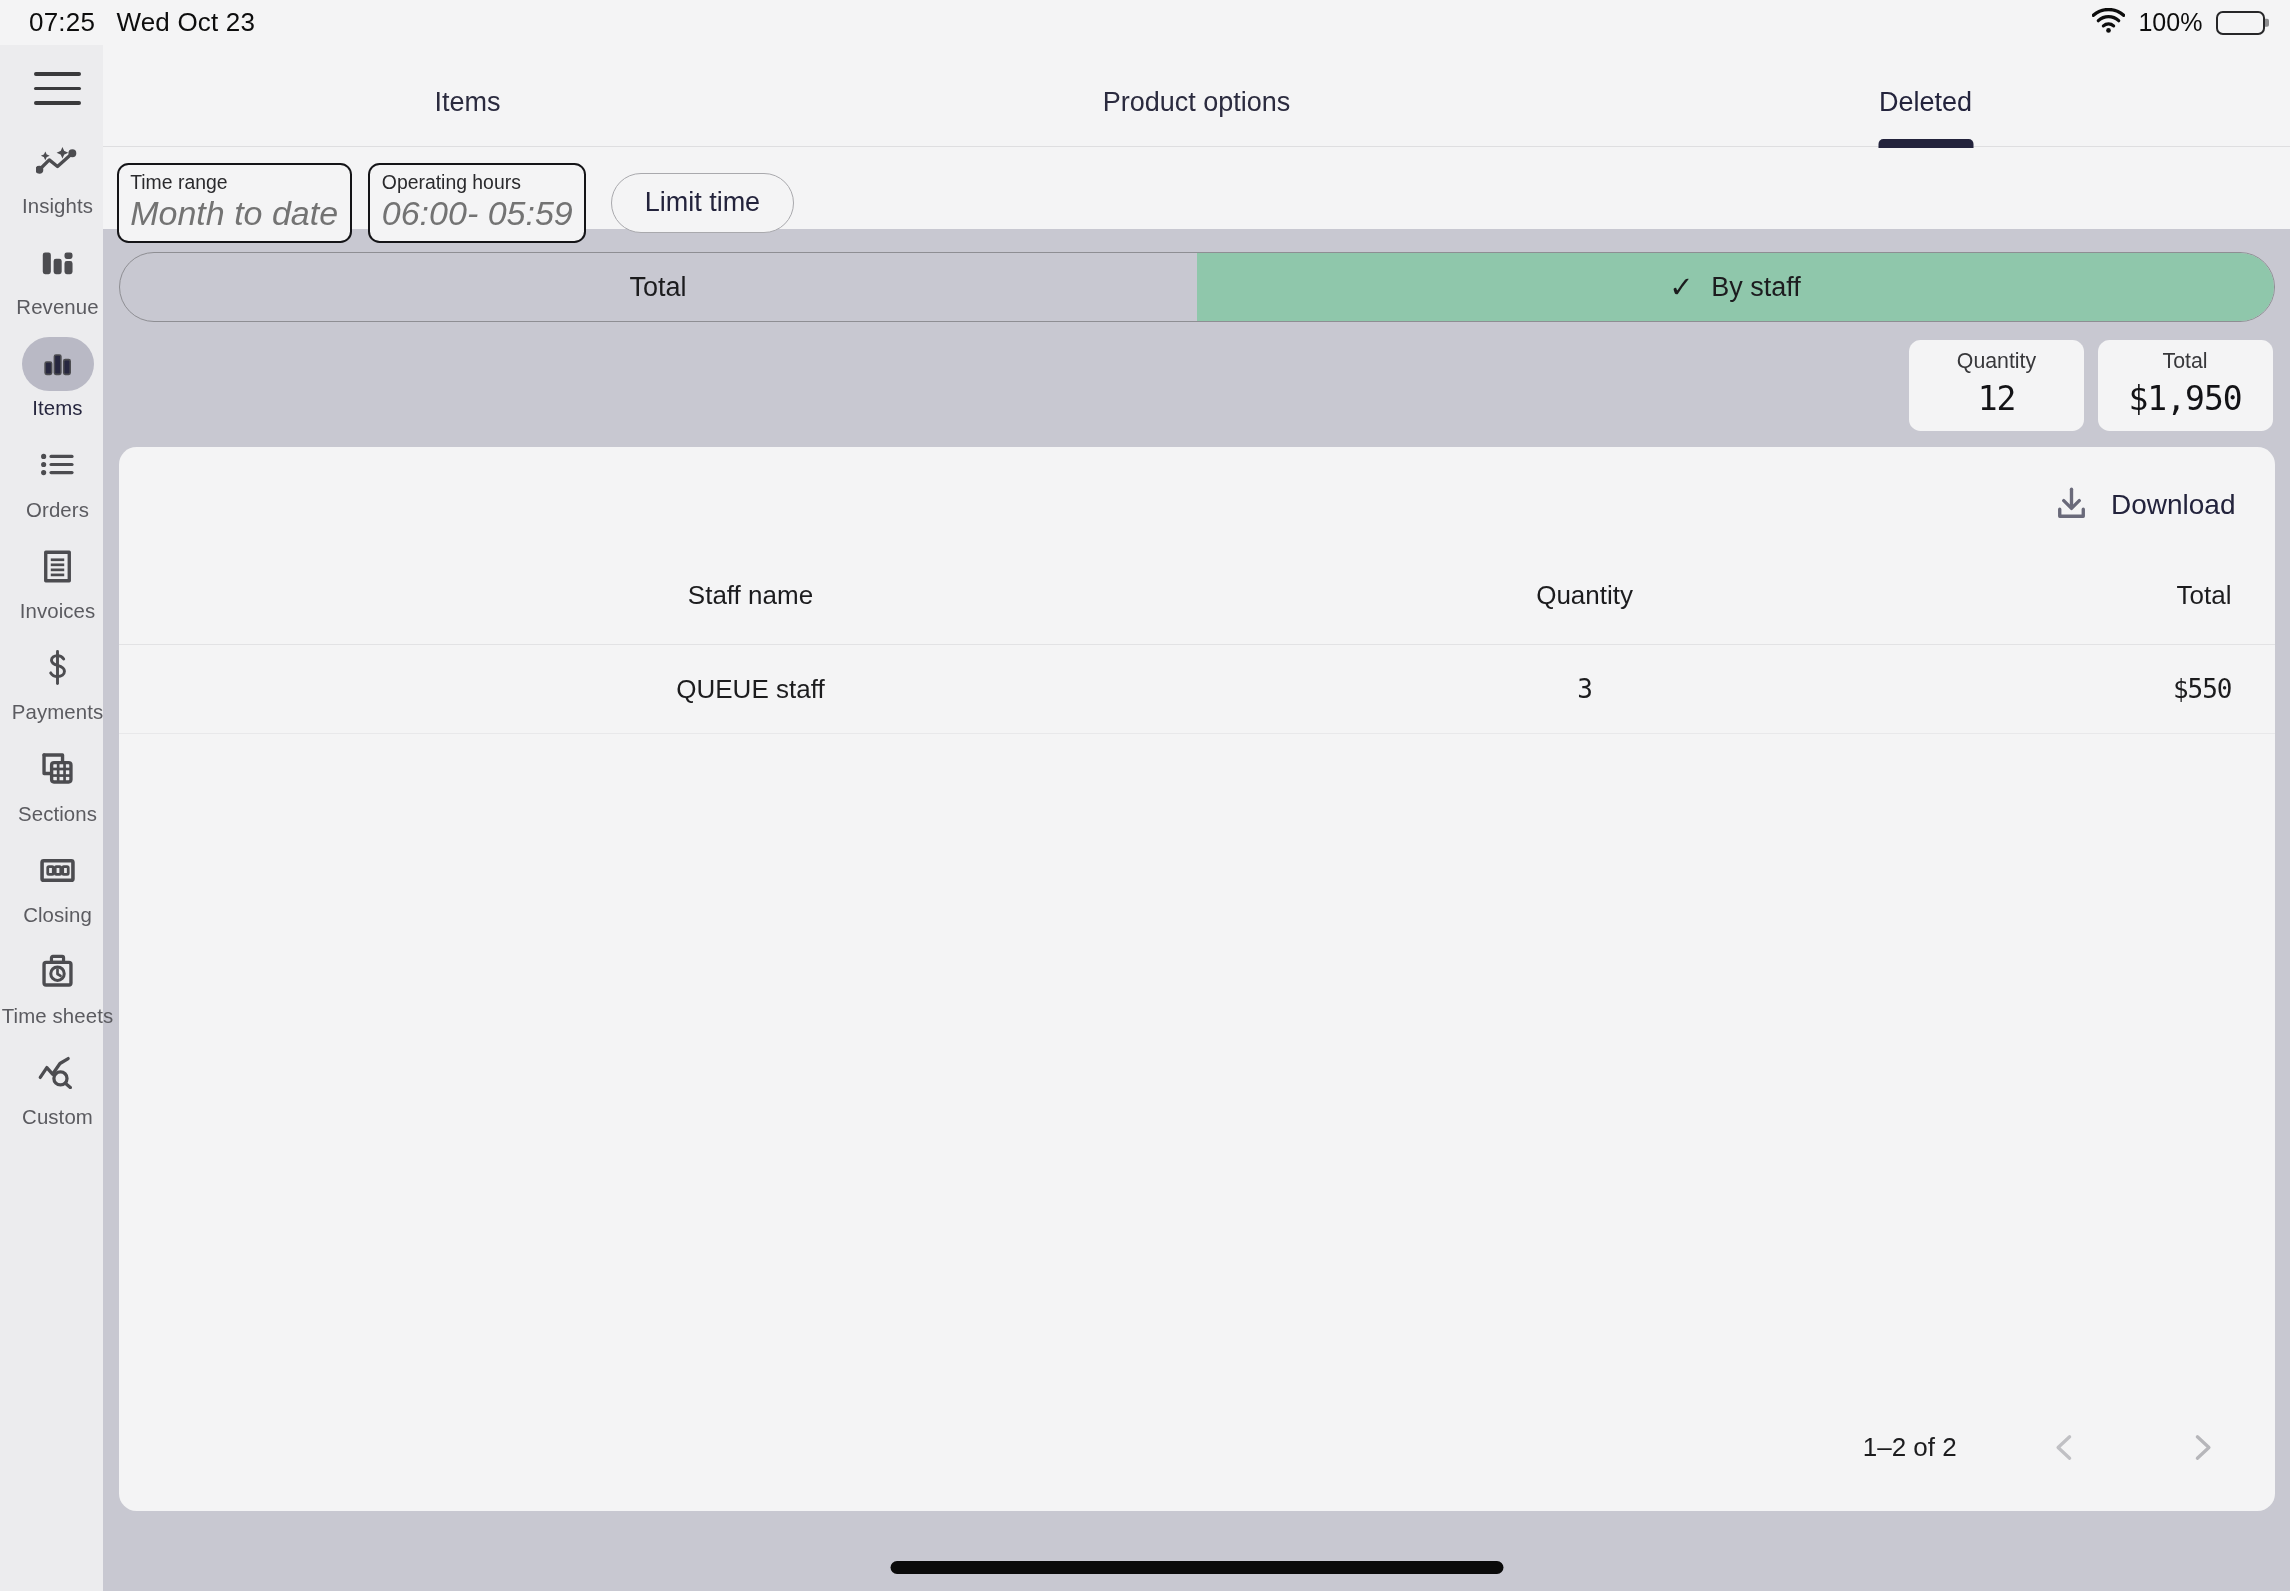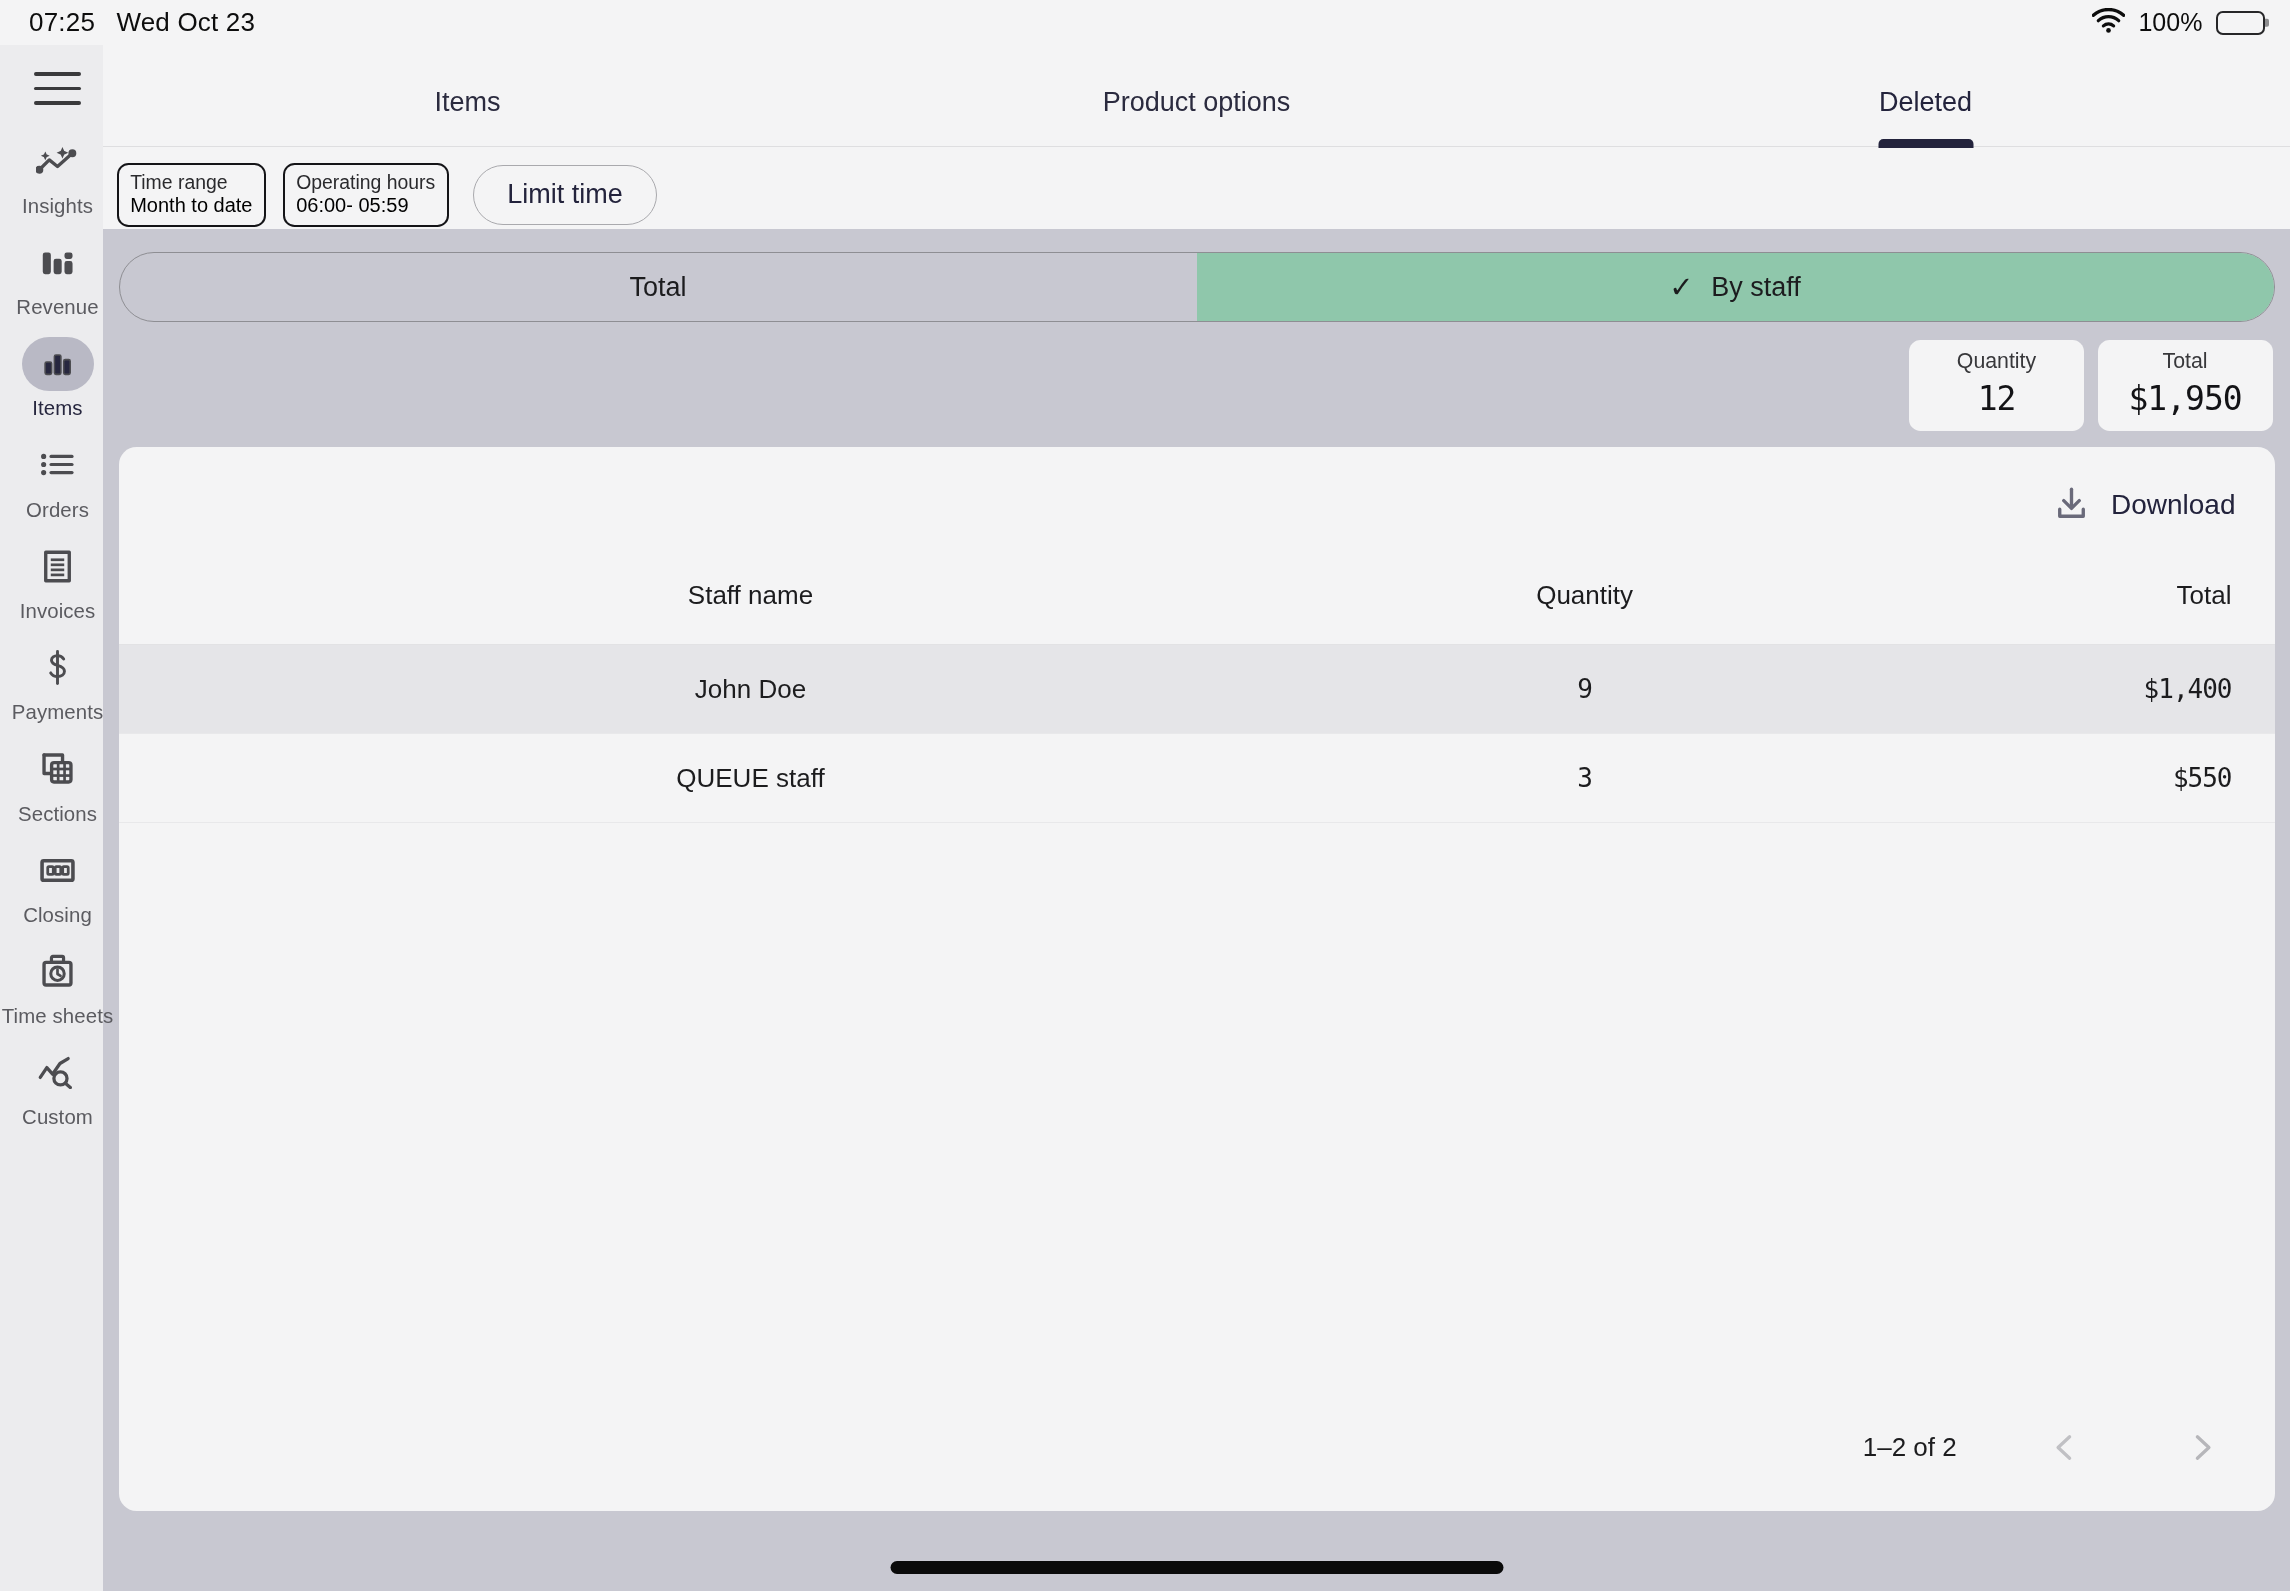--- a/index.html
+++ b/index.html
@@ -201,24 +201,25 @@
     min-width: 146px;
   }
   .chip-label {
     display: block;
     font-size: 19.4px;
     color: #2a2a2d;
     line-height: 1.15;
   }
   .chip-value {
     display: block;
-    font-size: 20px;
-    color: #000000;
+    font-size: 34px;
+    color: #737373;
     line-height: 1.15;
     white-space: nowrap;
+    font-style: italic;
   }
   .pillbtn {
     border: 1.9px solid #a9a9ad;
     border-radius: 39px;
     background: #f4f4f5;
     padding: 0 33px;
     height: 60px;
     display: flex;
     align-items: center;
     font-size: 27px;
@@ -652,25 +653,20 @@
 
       <table class="data">
         <thead>
           <tr>
             <th class="c-name">Staff name</th>
             <th class="c-qty">Quantity</th>
             <th class="c-total">Total</th>
           </tr>
         </thead>
         <tbody>
-          <tr class="alt">
-            <td class="c-name">John Doe</td>
-            <td class="c-qty">9</td>
-            <td class="c-total">$1,400</td>
-          </tr>
           <tr>
             <td class="c-name">QUEUE staff</td>
             <td class="c-qty">3</td>
             <td class="c-total">$550</td>
           </tr>
         </tbody>
       </table>
 
       <div class="pagination">
         <span class="page-info">1–2 of 2</span>

